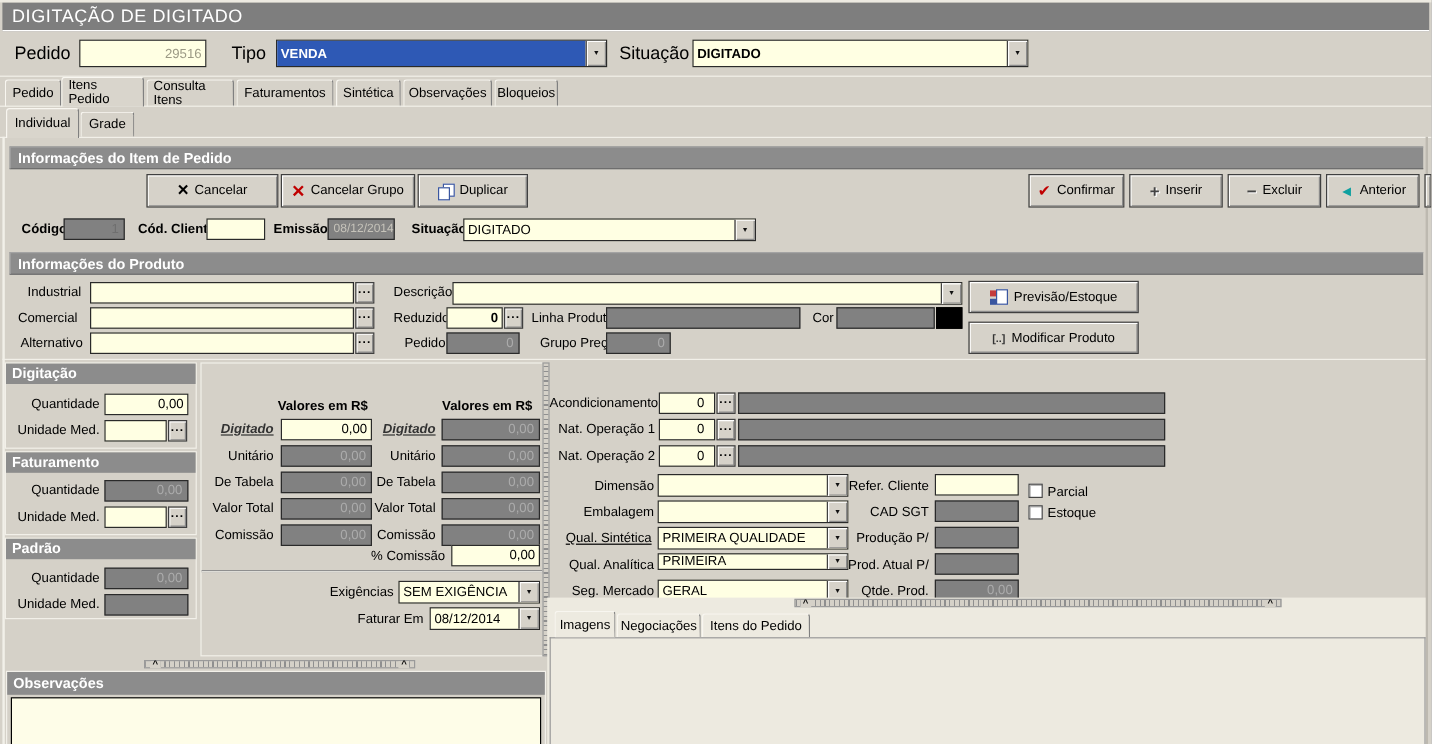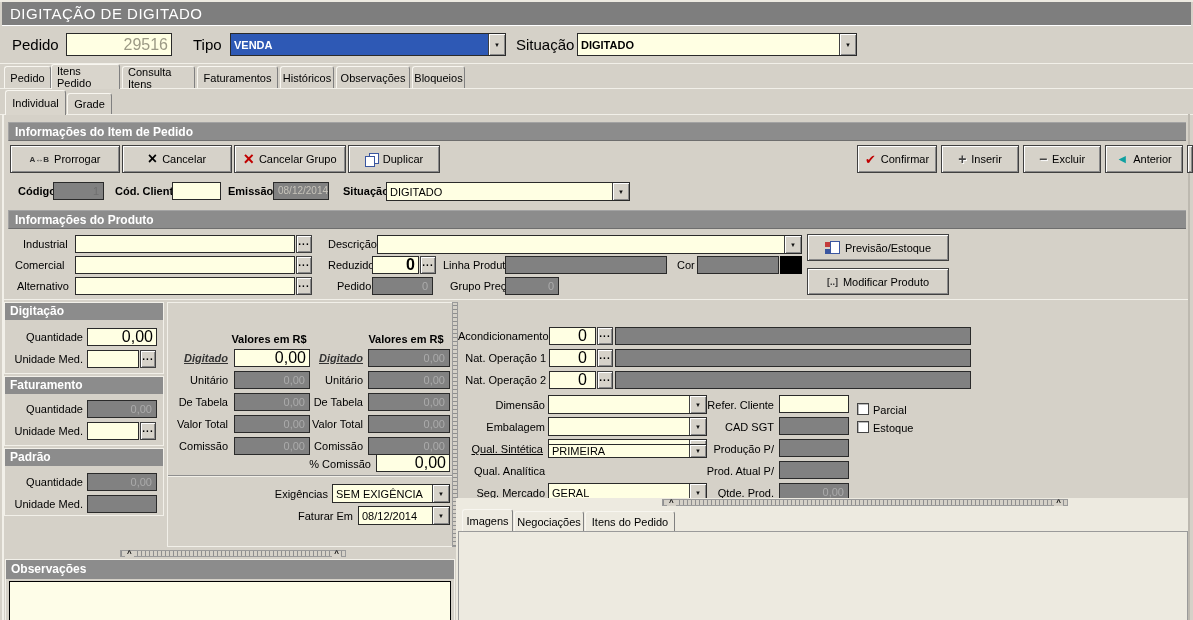--- a/index.html
+++ b/index.html
@@ -12,21 +12,21 @@
   .b{font-weight:bold;}
   .big{font-size:15px;}
   .titlebar{position:absolute;left:2px;top:0;width:1189px;height:24px;background:#7E7E7E;
             color:#fff;font-size:15px;letter-spacing:.5px;line-height:24px;padding-left:8px;
             box-sizing:border-box;border-bottom:1px solid #fff;}
   .hdrbar{position:absolute;background:#8C8C8C;color:#fff;font-weight:bold;font-size:12px;
           height:19px;line-height:17px;padding:1px 6px;box-sizing:border-box;
           border-top:1px solid #a3a3a3;border-left:1px solid #a3a3a3;border-bottom:1px solid #6e6e6e;}
   .phdr{position:absolute;background:#8C8C8C;color:#fff;font-weight:bold;font-size:12px;
         height:17px;line-height:15px;padding:1px 5px;box-sizing:border-box;}
-  .fld{position:absolute;background:#FFFFE3;border:1px solid #2a2a2a;font-size:16px;
+  .fld{position:absolute;background:#FFFFE3;border:1px solid #2a2a2a;font-size:11px;
        padding:0 3px;box-sizing:border-box;height:18px;font-family:inherit;outline:none;}
   input.fld{margin:0;}
   .num{text-align:right;}
   .dis{position:absolute;background:#818181;color:#ABABAB;border:1px solid #2a2a2a;
        font-size:11px;padding:0 4px;box-sizing:border-box;height:18px;line-height:16px;overflow:hidden;}
   .btn3d{position:absolute;background:#D6D2C9;border:1px solid #404040;
          box-shadow:inset 1px 1px 0 #FFFFFF,inset -1px -1px 0 #8a8a8a;
          display:flex;align-items:center;justify-content:center;gap:5px;font-size:11px;
          box-sizing:border-box;cursor:default;white-space:nowrap;}
   .dots{position:absolute;width:16px;height:18px;background:#D6D2C9;border:1px solid #404040;
@@ -82,37 +82,33 @@
   <span class="lbl big" style="left:516px;top:34px;">Situação</span>
   <div class="combo" style="left:577px;top:31px;width:280px;height:23px;">
     <span class="cval" style="font-weight:bold;">DIGITADO</span>
     <span class="cbtn">▼</span>
   </div>
 
   <div class="tab" style="left:4px;top:64px;width:47px;">Pedido</div>
   <div class="tab active" style="left:51px;top:62px;width:69px;height:25px;">Itens Pedido</div>
   <div class="tab" style="left:122px;top:64px;width:73px;">Consulta Itens</div>
   <div class="tab" style="left:197px;top:64px;width:81px;">Faturamentos</div>
-  <div class="tab" style="left:280px;top:64px;width:54px;">Históricos</div>
+  <div class="tab" style="left:280px;top:64px;width:54px;">Sintética</div>
   <div class="tab" style="left:336px;top:64px;width:74px;">Observações</div>
   <div class="tab" style="left:412px;top:64px;width:53px;">Bloqueios</div>
   <div class="line" style="left:0;top:86px;width:1193px;height:1px;background:#F2F0E9;"></div>
 
   <div class="tab active" style="left:5px;top:88px;width:61px;height:25px;">Individual</div>
   <div class="tab" style="left:67px;top:91px;width:45px;height:21px;">Grade</div>
   <div class="line" style="left:0;top:112px;width:1193px;height:1px;background:#F2F0E9;"></div>
   <div class="line" style="left:2px;top:112px;width:2px;height:508px;background:#F2F0E9;"></div>
   <div class="line" style="left:1188px;top:112px;width:2px;height:508px;background:#BDB9B0;"></div>
 
   <div class="hdrbar" style="left:8px;top:120px;width:1178px;">Informações do Item de Pedido</div>
 
-  <div class="btn3d" style="left:10px;top:143px;width:110px;height:28px;">
-    <span class="icn" style="font-size:8px;font-weight:bold;color:#333;">A↔B</span>
-    <span>Prorrogar</span>
-  </div>
   <div class="btn3d" style="left:122px;top:143px;width:110px;height:28px;">
     <span class="icn" style="font-size:16px;font-weight:bold;line-height:14px;">×</span>
     <span>Cancelar</span>
   </div>
   <div class="btn3d" style="left:234px;top:143px;width:112px;height:28px;">
     <span class="icn" style="font-size:18px;font-weight:bold;color:#C00000;line-height:14px;">×</span>
     <span>Cancelar Grupo</span>
   </div>
   <div class="btn3d" style="left:348px;top:143px;width:92px;height:28px;">
     <span class="icn icn-copy"></span>
@@ -289,21 +285,21 @@
   <div class="combo" style="left:548px;top:415px;width:159px;height:19px;">
     <span class="cval"></span>
     <span class="cbtn">▼</span>
   </div>
   <span class="lbl rlbl" style="left:453px;top:441px;width:90px;text-decoration:underline;">Qual. Sintética</span>
   <div class="combo" style="left:548px;top:437px;width:159px;height:19px;">
     <span class="cval">PRIMEIRA QUALIDADE</span>
     <span class="cbtn">▼</span>
   </div>
   <span class="lbl rlbl" style="left:455px;top:463px;width:90px;">Qual. Analítica</span>
-  <div class="combo" style="left:548px;top:442px;width:159px;height:14px;">
+  <div class="combo" style="left:548px;top:459px;width:159px;height:14px;">
     <span class="cval">PRIMEIRA</span>
     <span class="cbtn">▼</span>
   </div>
   <span class="lbl rlbl" style="left:455px;top:485px;width:90px;">Seg. Mercado</span>
   <div class="combo" style="left:548px;top:481px;width:159px;height:19px;">
     <span class="cval">GERAL</span>
     <span class="cbtn">▼</span>
   </div>
 
   <span class="lbl rlbl" style="left:690px;top:397px;width:84px;">Refer. Cliente</span>

